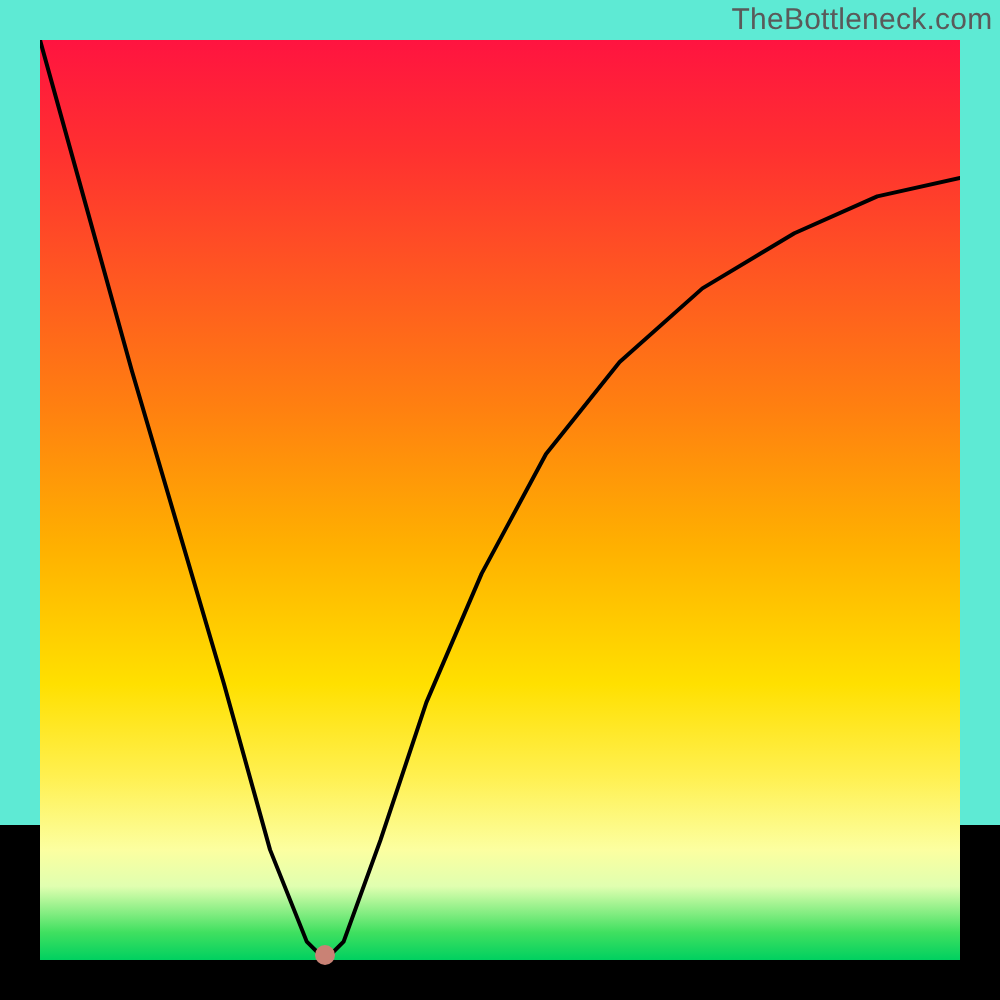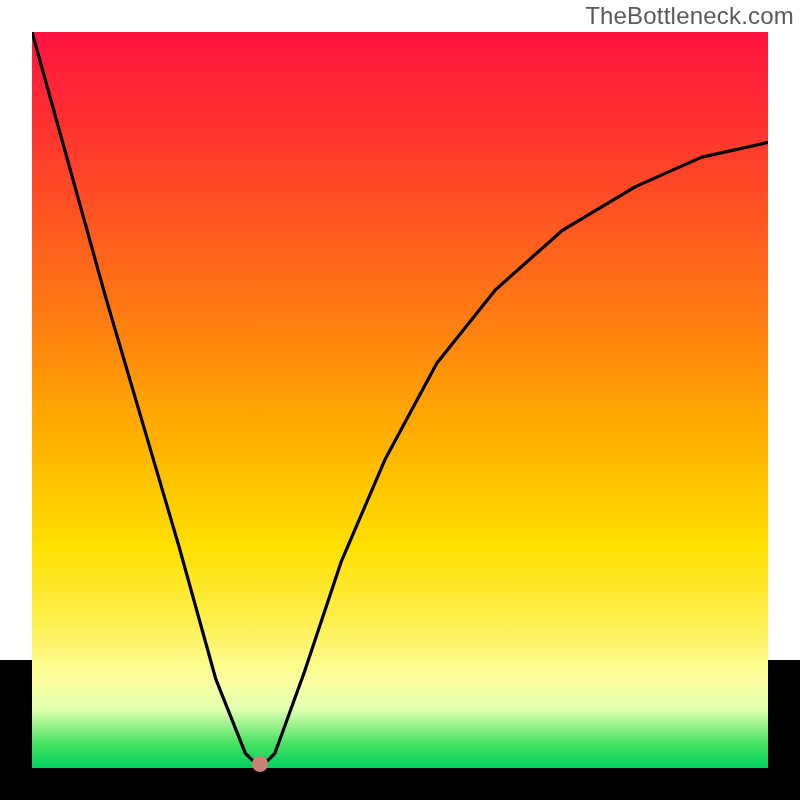--- a/index.html
+++ b/index.html
@@ -8,21 +8,21 @@
     width: 800px;
     height: 800px;
     background: #000;
     overflow: hidden;
     font-family: Arial, Helvetica, sans-serif;
   }
   .frame {
     position: relative;
     width: 800px;
     height: 660px;
-    background: #ffffff;
+    background: #5eead4;
   }
   .plot {
     position: absolute;
     left: 32px;
     top: 32px;
     width: 736px;
     height: 736px;
     
     background: linear-gradient(
       to bottom,

